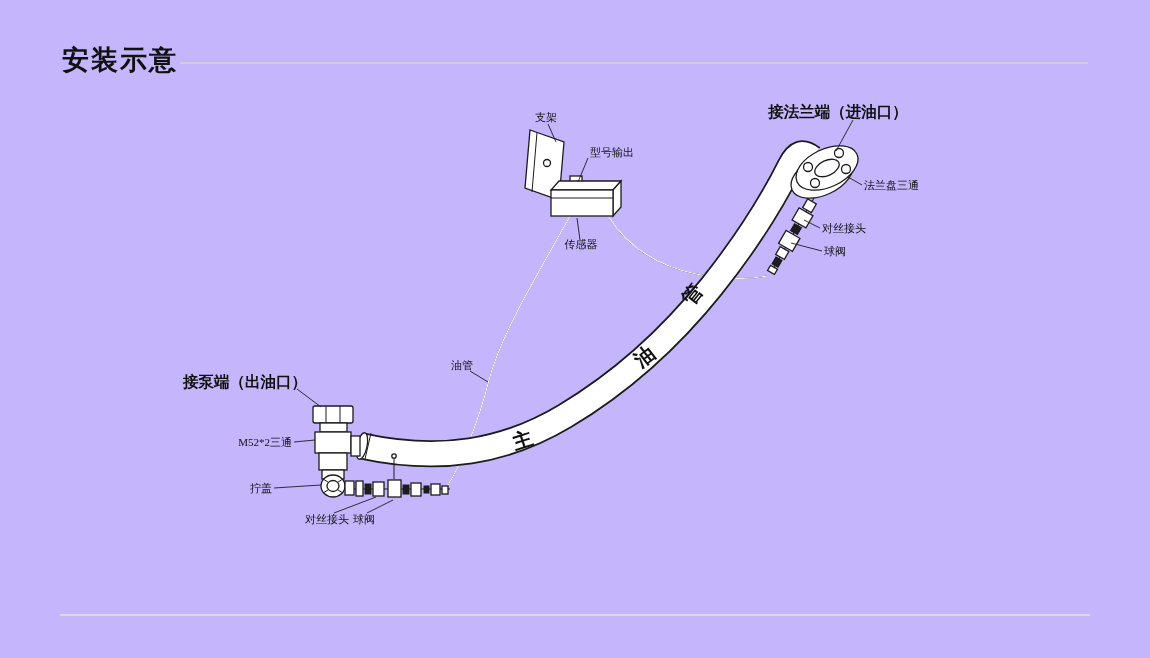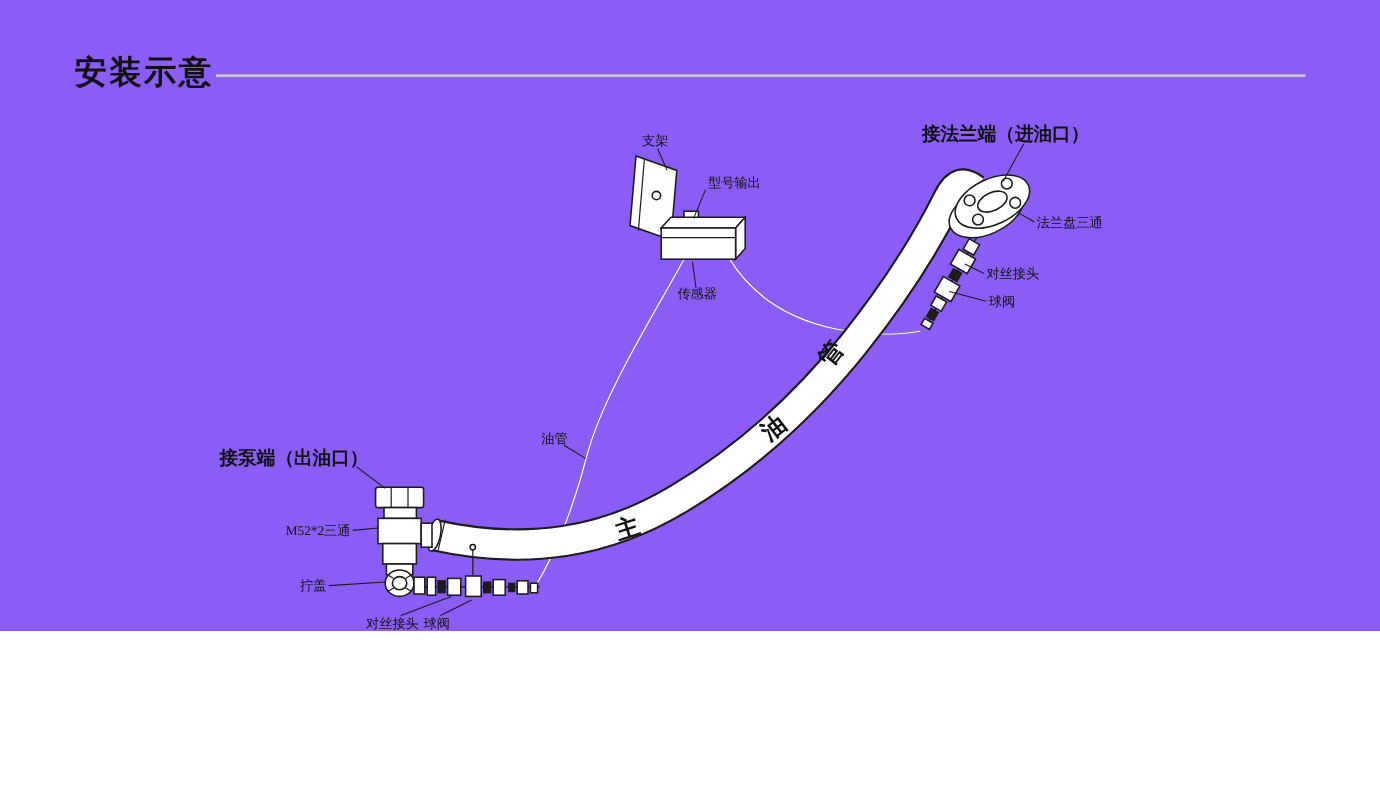--- a/index.html
+++ b/index.html
@@ -1,16 +1,16 @@
 <!DOCTYPE html>
 <html><head>
 <meta charset="utf-8">
 <style>
   html,body{margin:0;padding:0;background:#fff;}
-  #page{position:relative;width:1150px;height:526px;background:#8b5cf6;overflow:hidden;
+  #page{position:relative;width:1150px;height:658px;background:#c4b5fd;overflow:hidden;
         font-family:"Liberation Sans",sans-serif;}
   .page-title{position:absolute;left:62px;top:42px;font-size:27px;font-weight:bold;
               color:#111;letter-spacing:2px;}
   .rule-top{position:absolute;left:180px;top:62px;width:908px;height:2px;background:#cfcfcf;}
   .rule-bottom{position:absolute;left:60px;top:614px;width:1030px;height:2px;background:#dcdcdc;}
   svg{position:absolute;left:0;top:0;}
   .ln{stroke:#1c1c1c;stroke-width:1;fill:none;}
   .shape{stroke:#1c1c1c;stroke-width:1.3;fill:#ffffff;}
   .shape-dark{stroke:#1c1c1c;stroke-width:1;fill:#1c1c1c;}
   .leader{stroke:#1c1c1c;stroke-width:0.9;fill:none;}

